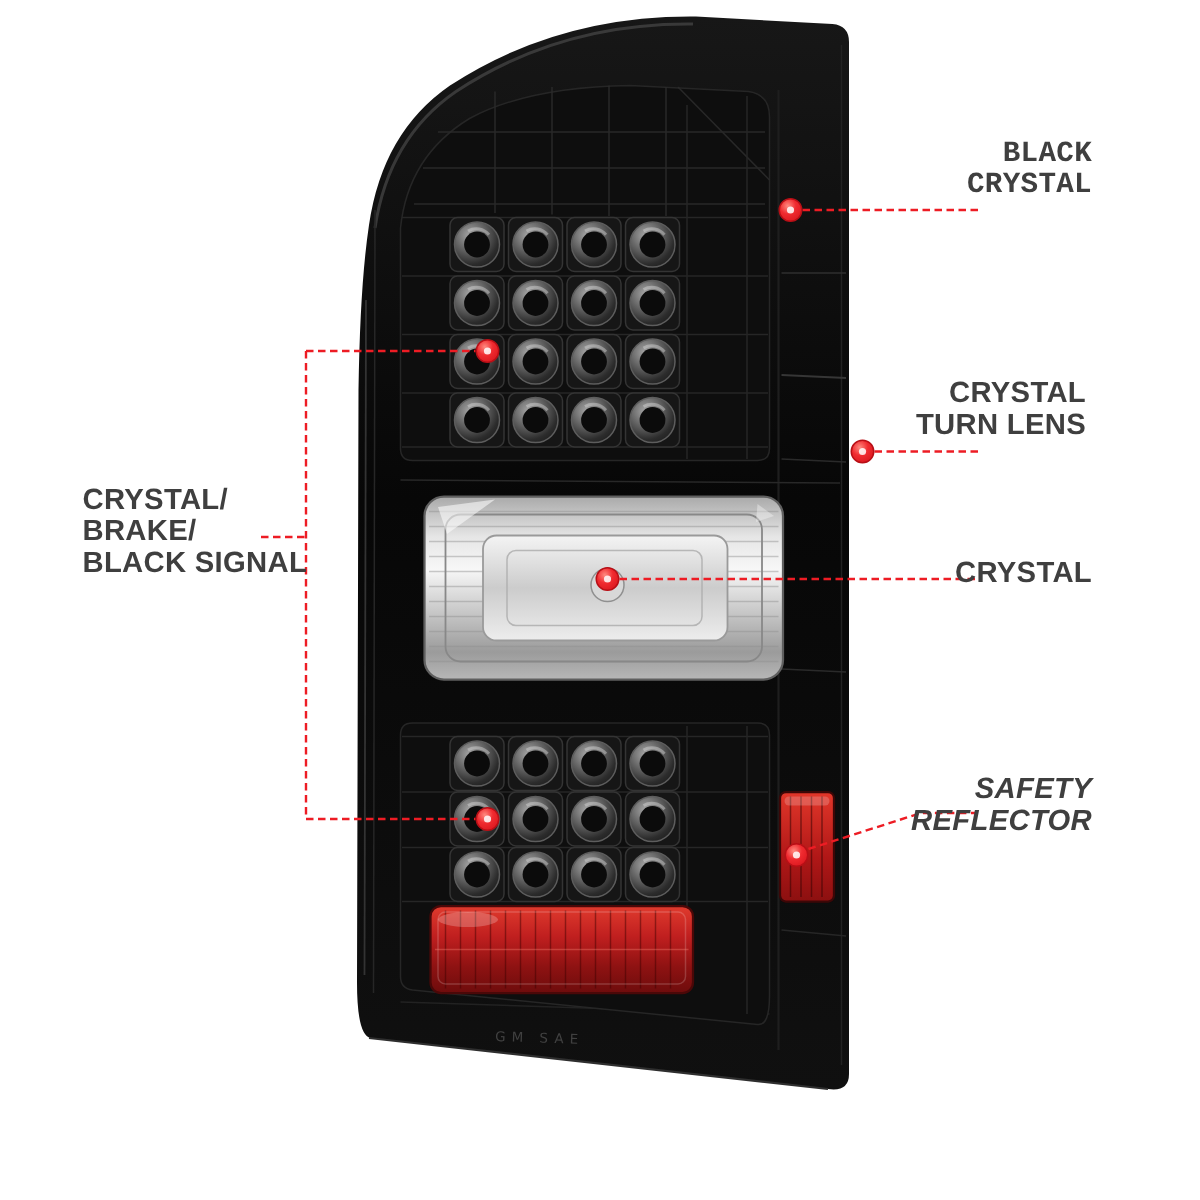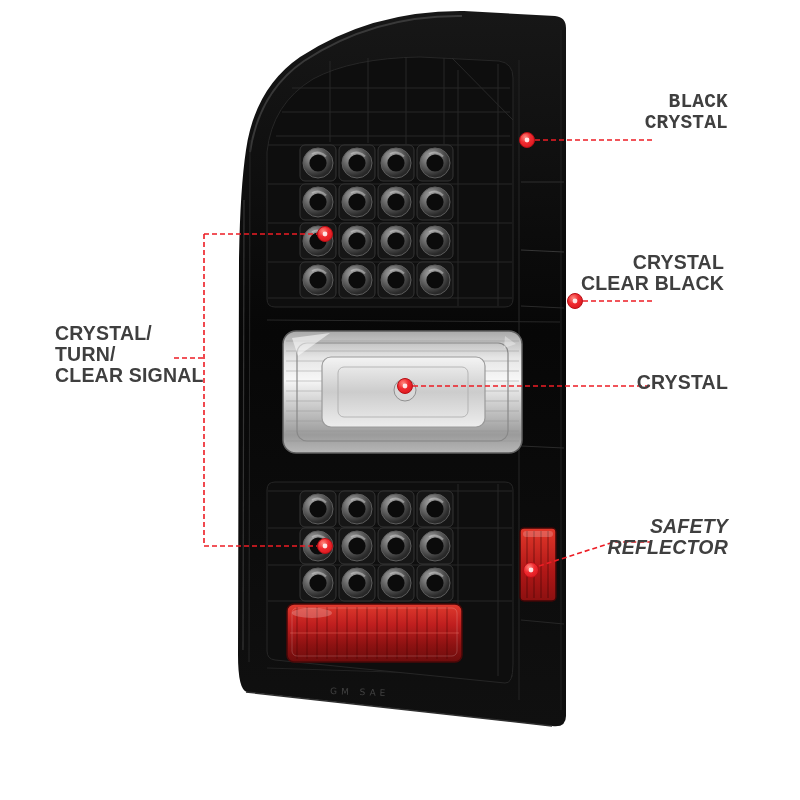--- a/index.html
+++ b/index.html
@@ -261,31 +261,31 @@
     </g>
   </svg>
 
   <div class="callout right" style="top:92px;right:72px;font-family:Liberation Mono, monospace;">
     <span>BLACK</span>
     <span>CRYSTAL</span>
   </div>
 
   <div class="callout right" style="top:252px;right:76px;">
     <span>CRYSTAL</span>
-    <span>CLEAR BLACK</span>
+    <span>TURN LENS</span>
   </div>
 
   <div class="callout right" style="top:372px;right:72px;">
     <span>CRYSTAL</span>
   </div>
 
   <div class="callout right" style="top:516px;right:72px;font-style:italic;">
     <span>SAFETY</span>
     <span>REFLECTOR</span>
   </div>
 
   <div class="callout" style="top:323px;left:55px;">
     <span>CRYSTAL/</span>
-    <span>TURN/</span>
-    <span>CLEAR SIGNAL</span>
+    <span>BRAKE/</span>
+    <span>BLACK SIGNAL</span>
   </div>
 
 </div>
 
 </body></html>

